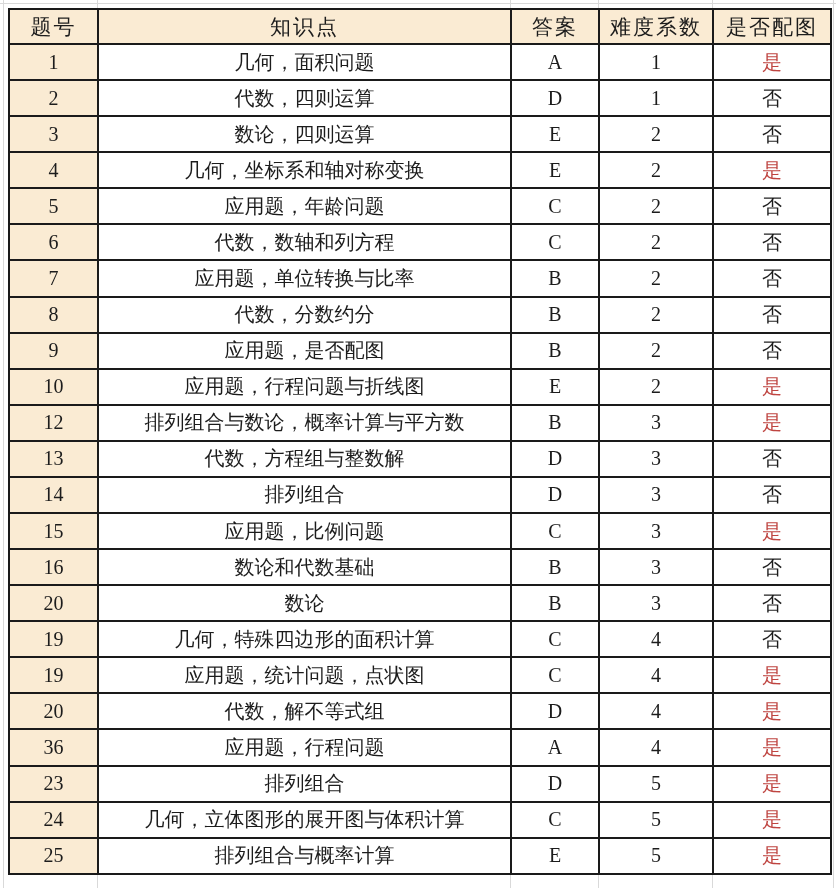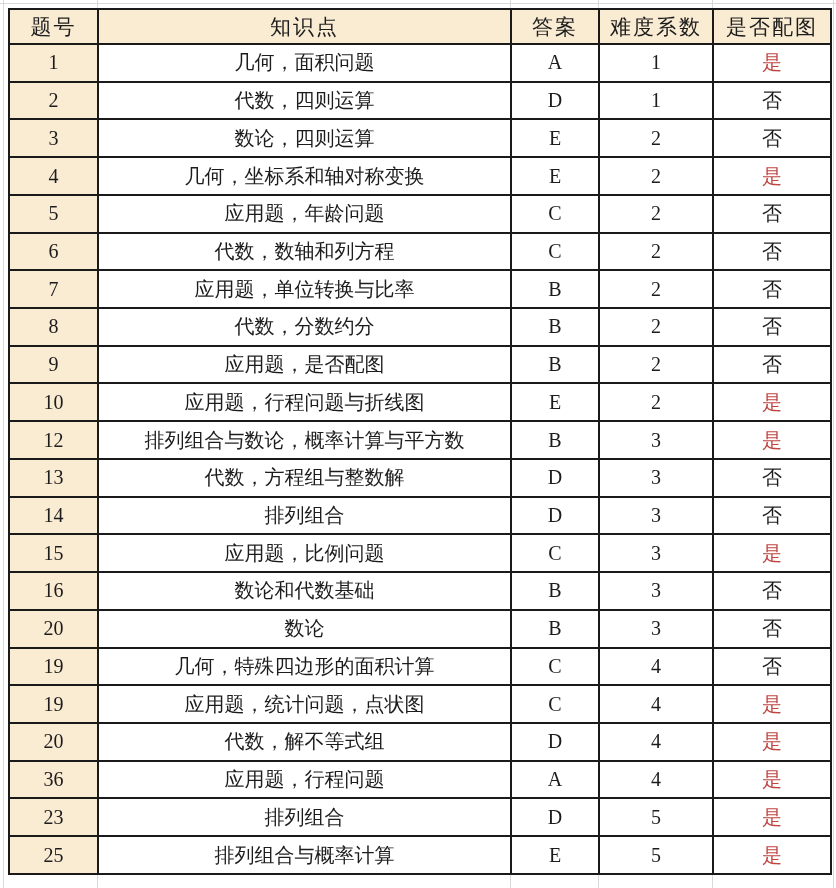--- a/index.html
+++ b/index.html
@@ -235,20 +235,27 @@
       <td class="illustrated-cell yes">是</td>
     </tr>
         <tr>
       <td class="id-cell">23</td>
       <td class="knowledge-cell">排列组合</td>
       <td class="answer-cell">D</td>
       <td class="difficulty-cell">5</td>
       <td class="illustrated-cell yes">是</td>
     </tr>
         <tr>
+      <td class="id-cell">24</td>
+      <td class="knowledge-cell">几何，立体图形的展开图与体积计算</td>
+      <td class="answer-cell">C</td>
+      <td class="difficulty-cell">5</td>
+      <td class="illustrated-cell yes">是</td>
+    </tr>
+        <tr>
       <td class="id-cell">25</td>
       <td class="knowledge-cell">排列组合与概率计算</td>
       <td class="answer-cell">E</td>
       <td class="difficulty-cell">5</td>
       <td class="illustrated-cell yes">是</td>
     </tr>
       </tbody>
   </table>
 
 </div>

